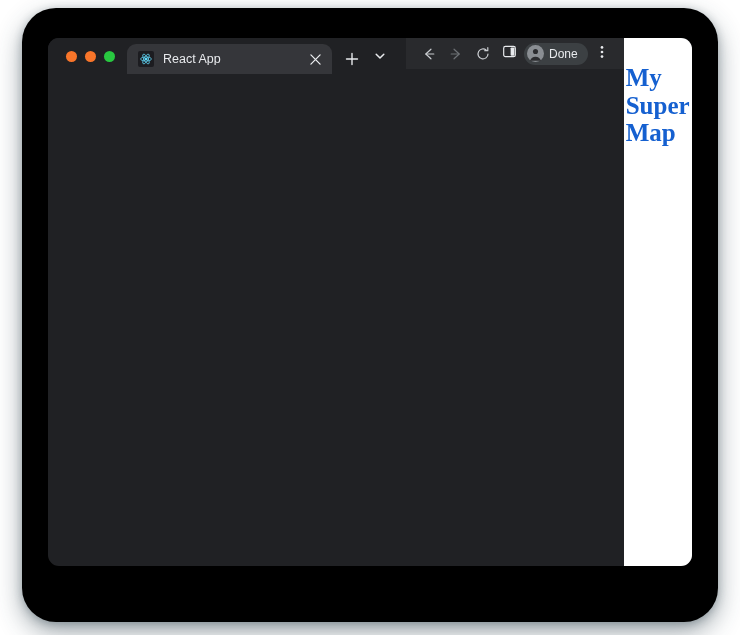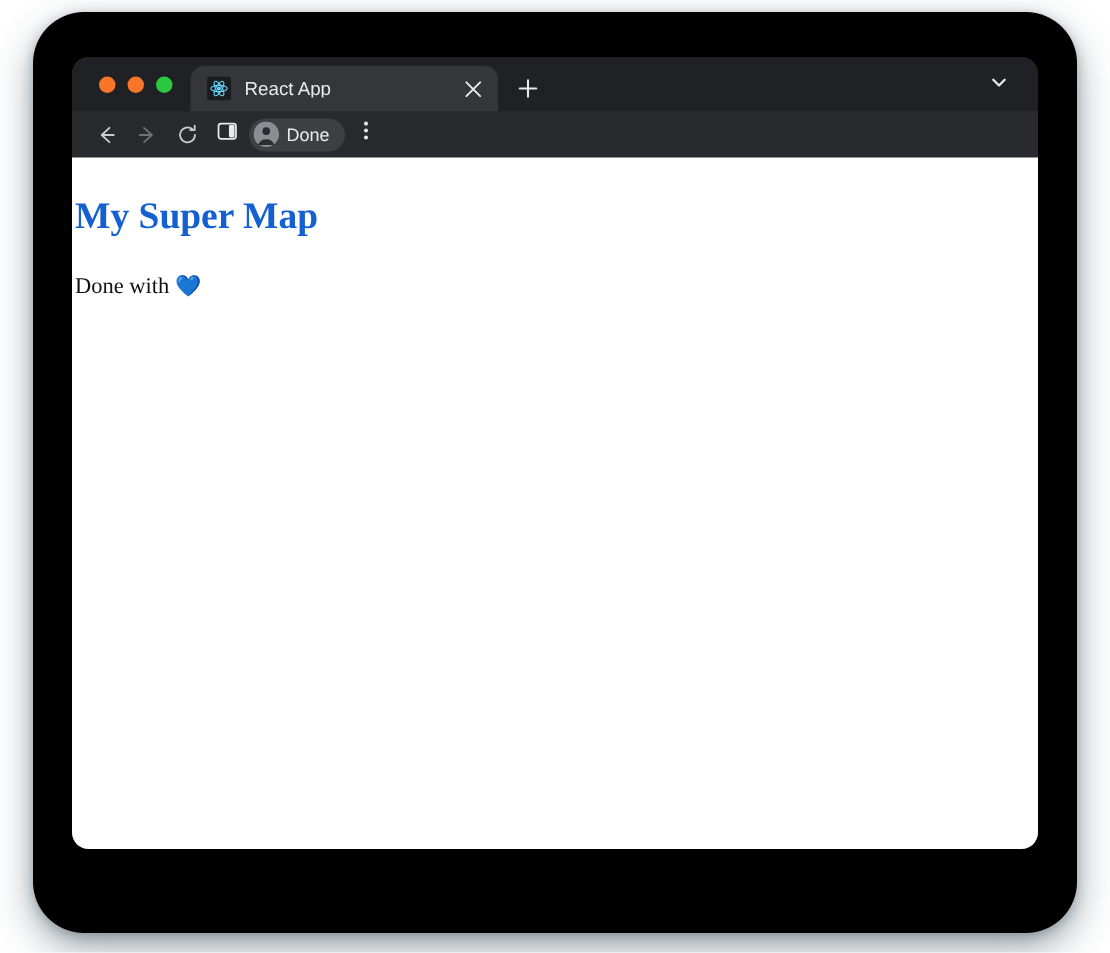--- a/index.html
+++ b/index.html
@@ -36,21 +36,21 @@
   #browser {
     position: absolute;
     left: 48px;
     top: 38px;
     width: 644px;
     height: 528px;
     border-radius: 11px;
     overflow: hidden;
     background: #202124;
     display: flex;
-    flex-direction: column;
+    flex-direction: row;
   }
 
   
   .tabstrip {
     position: relative;
     height: 36px;
     background: #202124;
     display: flex;
     align-items: flex-end;
     flex: 0 0 auto;
@@ -330,17 +330,16 @@
             <circle cx="7" cy="3.4" r="1.35" fill="#e8eaed"></circle>
             <circle cx="7" cy="8.0" r="1.35" fill="#e8eaed"></circle>
             <circle cx="7" cy="12.6" r="1.35" fill="#e8eaed"></circle>
           </svg>
         </span>
       </div>
     </div>
 
     <div class="viewport">
       <h1 class="page-h1">My Super Map</h1>
-      <p class="page-p"><span>Done with </span><span class="heart">💙</span></p>
     </div>
 
   </div>
 </div>
 
 </body></html>

